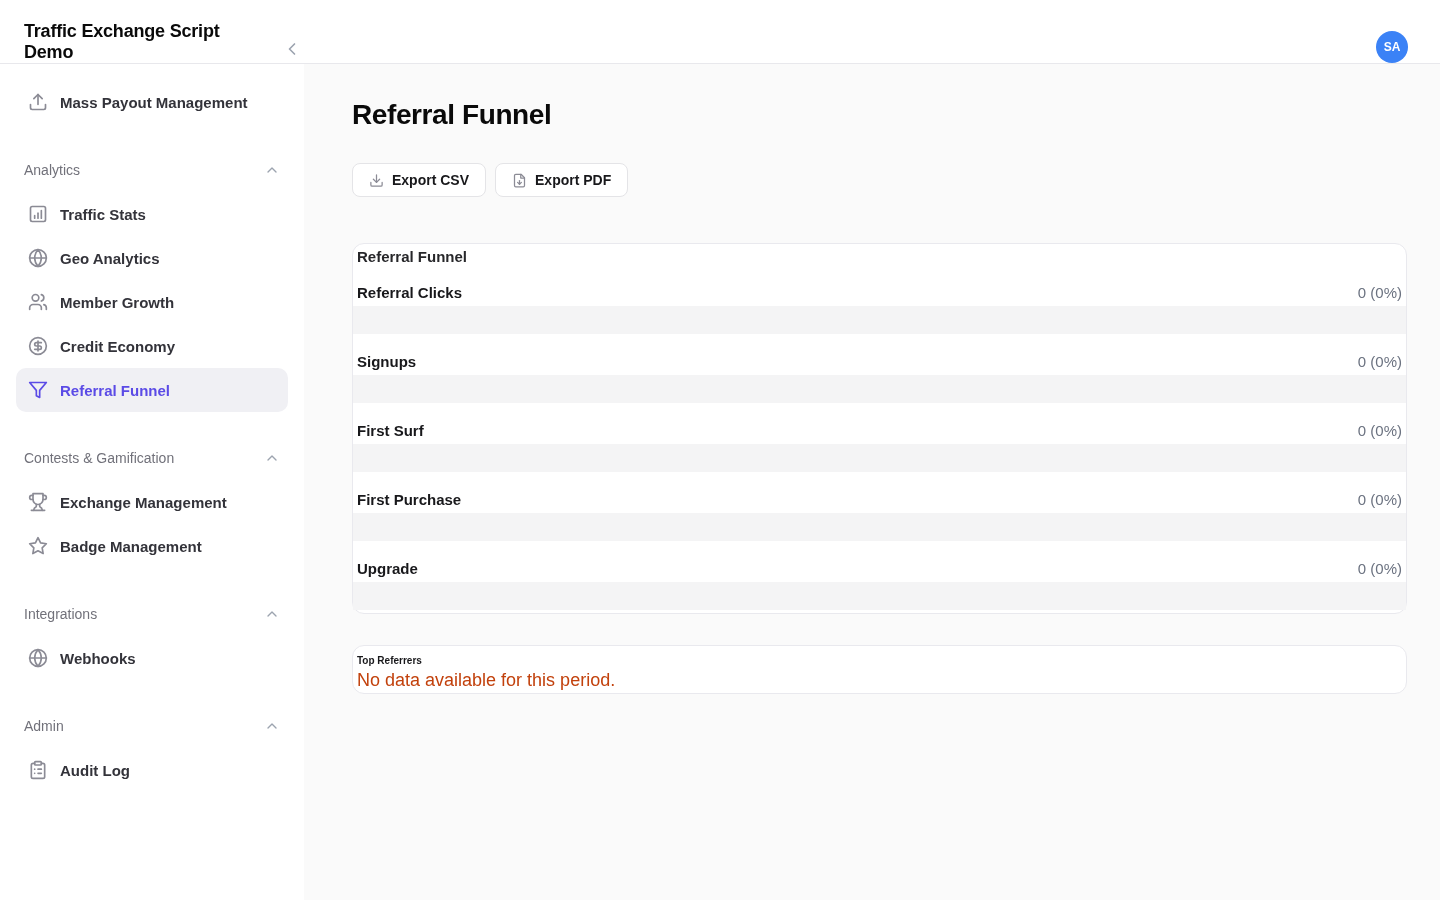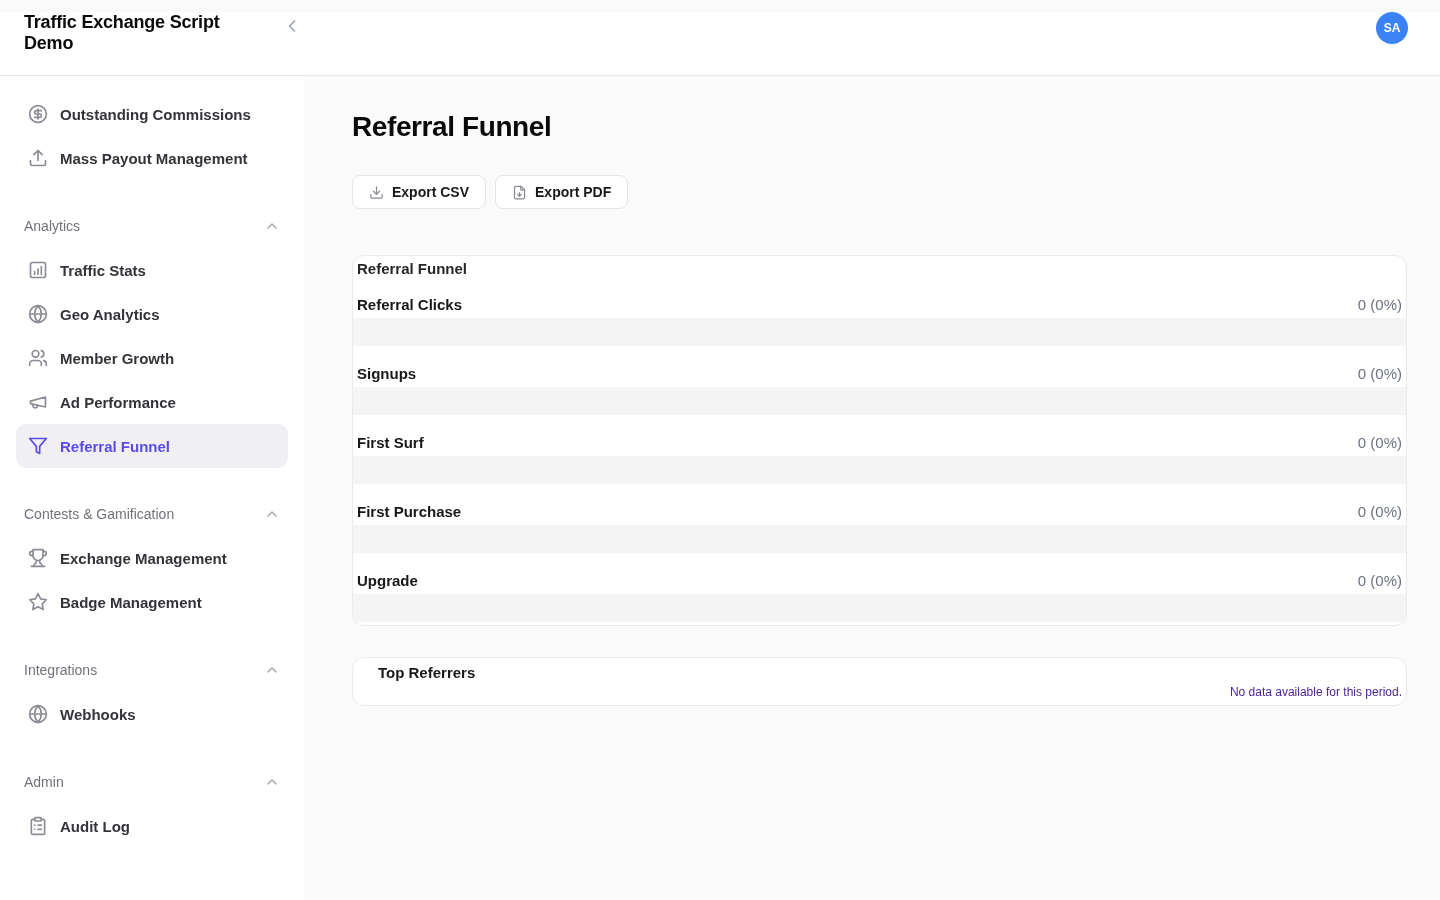--- a/index.html
+++ b/index.html
@@ -1,20 +1,20 @@
 <!DOCTYPE html>
 <html><head>
 <meta charset="utf-8">
 <style>
   * { margin:0; padding:0; box-sizing:border-box; }
   html,body { width:1440px; height:900px; }
   body { font-family:"Liberation Sans", sans-serif; background:#fafafa; color:#18181b; overflow:hidden; }
 
   
-  .header { height:64px; background:#ffffff; border-bottom:1px solid #e8e8ec; display:flex; align-items:flex-start;margin-top:12px; }
+  .header { height:64px; background:#ffffff; border-bottom:1px solid #e8e8ec; display:flex; align-items:flex-end; }
   .app-title { width:232px; margin-left:24px; font-size:18px; line-height:21px; font-weight:700; color:#0a0a0a; letter-spacing:-0.2px; }
   .collapse-btn { width:28px; height:28px; margin-left:22px; display:flex; align-items:center; justify-content:center; background:none; border:none; cursor:pointer; color:#9ca3af; }
   .header-spacer { flex:1; }
   .avatar { width:32px; height:32px; margin-right:32px; border-radius:50%; background:#3b82f6; color:#ffffff; font-size:12px; font-weight:700; display:flex; align-items:center; justify-content:center; cursor:pointer; }
 
   
   .page-body { display:flex; height:836px; }
   .sidebar { width:304px; background:#ffffff; padding-top:16px; flex-shrink:0; overflow:hidden; }
   .main { flex:1; background:#fafafa; padding:34px 33px 0 48px; overflow:hidden; }
 
@@ -41,22 +41,22 @@
   .card { background:#ffffff; border:1px solid #e9e9ee; border-radius:12px; }
   .funnel-card { margin-top:46px; padding:5px 0 3px 0; }
   .funnel-card-title { padding:0 4px; font-size:15px; line-height:16px; font-weight:700; color:#27272a; }
   .stage-row { margin-top:20px; padding:0 4px; display:flex; align-items:center; justify-content:space-between; font-size:15px; line-height:16px; }
   .stage-label { font-weight:700; color:#18181b; }
   .stage-value { font-weight:400; color:#6b7280; }
   .stage-bar { margin-top:5px; height:28px; width:100%; background:#f4f4f5; position:relative; overflow:hidden; }
   .stage-bar-fill { height:100%; width:0%; background:#5b4be6; }
 
   .referrers-card { margin-top:31px; padding:5px 4px 3px 4px; }
-  .referrers-title { font-size:15px; line-height:20px; font-weight:700; color:#18181b;margin-left:21px; }
-  .referrers-empty { font-size:12px; line-height:19px; color:#4c1d95;text-align:right; }
+  .referrers-title { font-size:10px; line-height:20px; font-weight:700; color:#18181b; }
+  .referrers-empty { font-size:18px; line-height:19px; color:#c2410c; }
 </style>
 </head>
 <body>
 
 <div class="header">
   <div class="app-title">Traffic Exchange Script Demo</div>
   <button class="collapse-btn">
     <span>
       <svg width="20" height="20" viewBox="0 0 24 24" fill="none" stroke="currentColor" stroke-width="2" stroke-linecap="round" stroke-linejoin="round">
           <path d="m15 18-6-6 6-6"></path>
@@ -64,30 +64,20 @@
     </span>
   </button>
   <div class="header-spacer"></div>
   <div class="avatar">SA</div>
 </div>
 
 <div class="page-body">
 
   <div class="sidebar">
 
-    <div class="nav-item">
-      <span class="nav-icon">
-        <svg width="20" height="20" viewBox="0 0 24 24" fill="none" stroke="currentColor" stroke-width="2" stroke-linecap="round" stroke-linejoin="round">
-            <circle cx="12" cy="12" r="10"></circle>
-            <path d="M16 8h-6a2 2 0 1 0 0 4h4a2 2 0 1 1 0 4H8"></path>
-            <path d="M12 18V6"></path>
-          </svg>
-      </span>
-      <span class="nav-label">Outstanding Commissions</span>
-    </div>
 
     <div class="nav-item">
       <span class="nav-icon">
         <svg width="20" height="20" viewBox="0 0 24 24" fill="none" stroke="currentColor" stroke-width="2" stroke-linecap="round" stroke-linejoin="round">
             <path d="M21 15v4a2 2 0 0 1-2 2H5a2 2 0 0 1-2-2v-4"></path>
             <polyline points="17 8 12 3 7 8"></polyline>
             <line x1="12" y1="3" x2="12" y2="15"></line>
           </svg>
       </span>
       <span class="nav-label">Mass Payout Management</span>
@@ -130,30 +120,31 @@
         <svg width="20" height="20" viewBox="0 0 24 24" fill="none" stroke="currentColor" stroke-width="2" stroke-linecap="round" stroke-linejoin="round">
             <path d="M16 21v-2a4 4 0 0 0-4-4H6a4 4 0 0 0-4 4v2"></path>
             <circle cx="9" cy="7" r="4"></circle>
             <path d="M22 21v-2a4 4 0 0 0-3-3.87"></path>
             <path d="M16 3.13a4 4 0 0 1 0 7.75"></path>
           </svg>
       </span>
       <span class="nav-label">Member Growth</span>
     </div>
 
-
-    <div class="nav-item">
-      <span class="nav-icon">
-        <svg width="20" height="20" viewBox="0 0 24 24" fill="none" stroke="currentColor" stroke-width="2" stroke-linecap="round" stroke-linejoin="round">
-            <path d="m3 11 18-5v12L3 14v-3z"></path>
-            <path d="M11.6 16.8a3 3 0 1 1-5.8-1.6"></path>
-          </svg>
-      </span>
-      <span class="nav-label">Ad Performance</span>
-    </div>
+    <div class="nav-item">
+      <span class="nav-icon">
+        <svg width="20" height="20" viewBox="0 0 24 24" fill="none" stroke="currentColor" stroke-width="2" stroke-linecap="round" stroke-linejoin="round">
+            <circle cx="12" cy="12" r="10"></circle>
+            <path d="M16 8h-6a2 2 0 1 0 0 4h4a2 2 0 1 1 0 4H8"></path>
+            <path d="M12 18V6"></path>
+          </svg>
+      </span>
+      <span class="nav-label">Credit Economy</span>
+    </div>
+
 
     <div class="nav-item active">
       <span class="nav-icon">
         <svg width="20" height="20" viewBox="0 0 24 24" fill="none" stroke="currentColor" stroke-width="2" stroke-linecap="round" stroke-linejoin="round">
             <polygon points="22 3 2 3 10 12.46 10 19 14 21 14 12.46 22 3"></polygon>
           </svg>
       </span>
       <span class="nav-label">Referral Funnel</span>
     </div>
 

